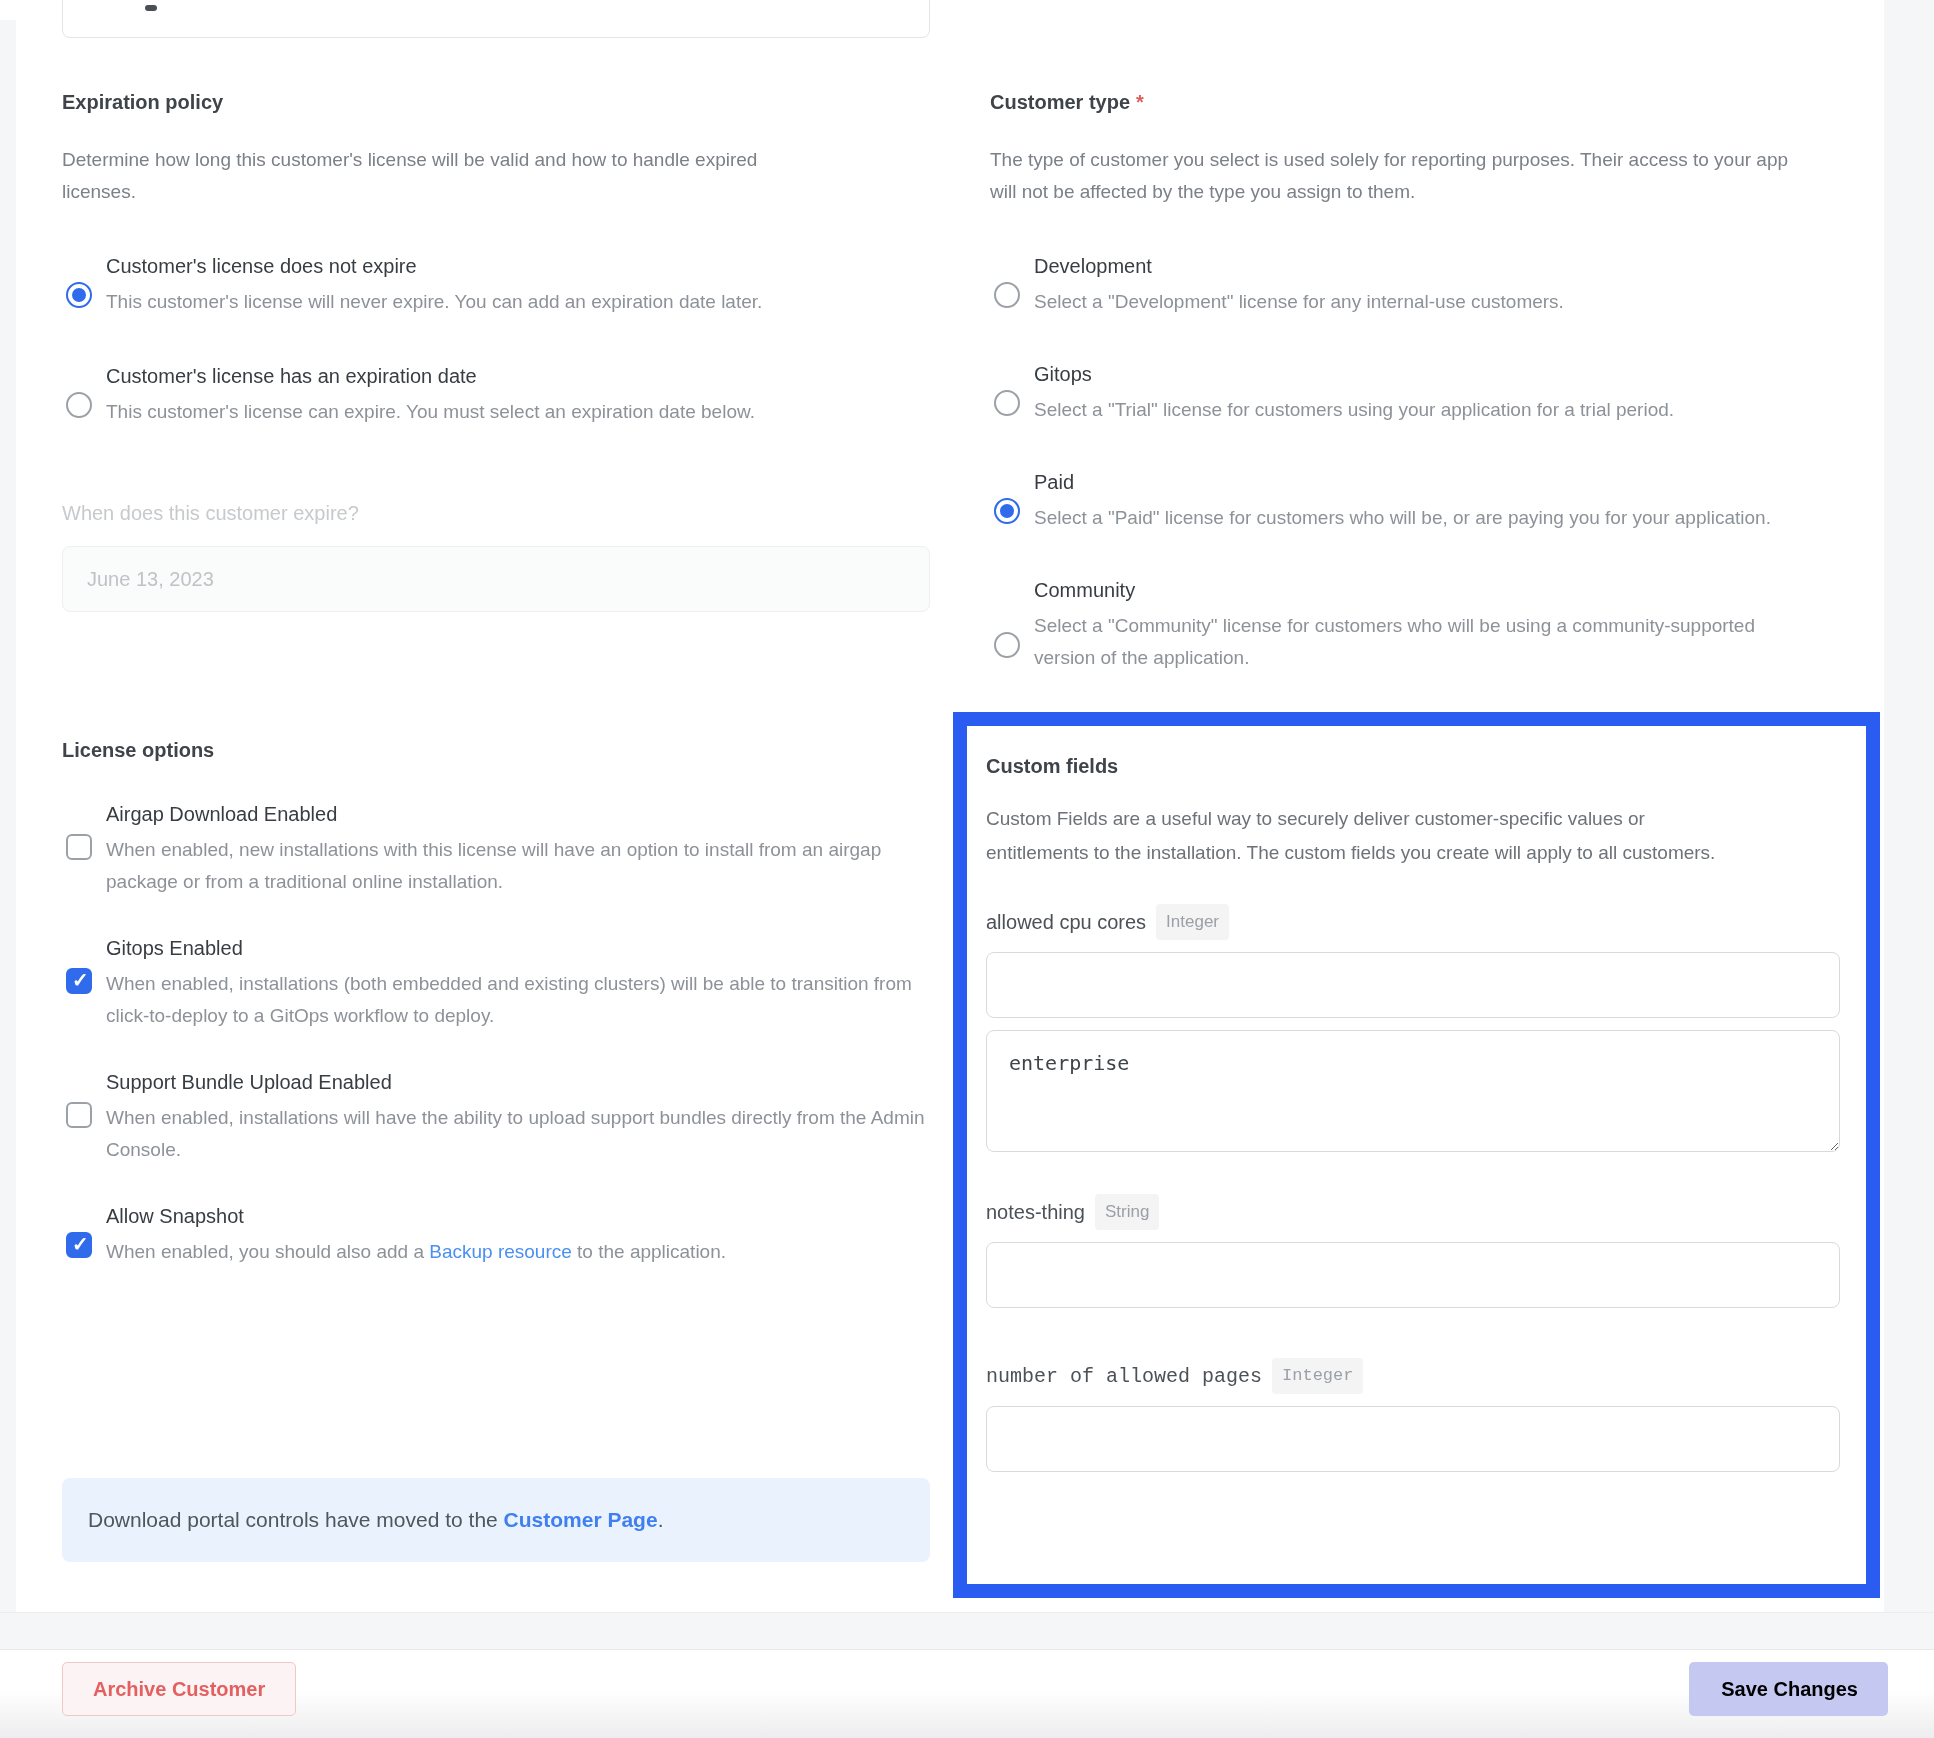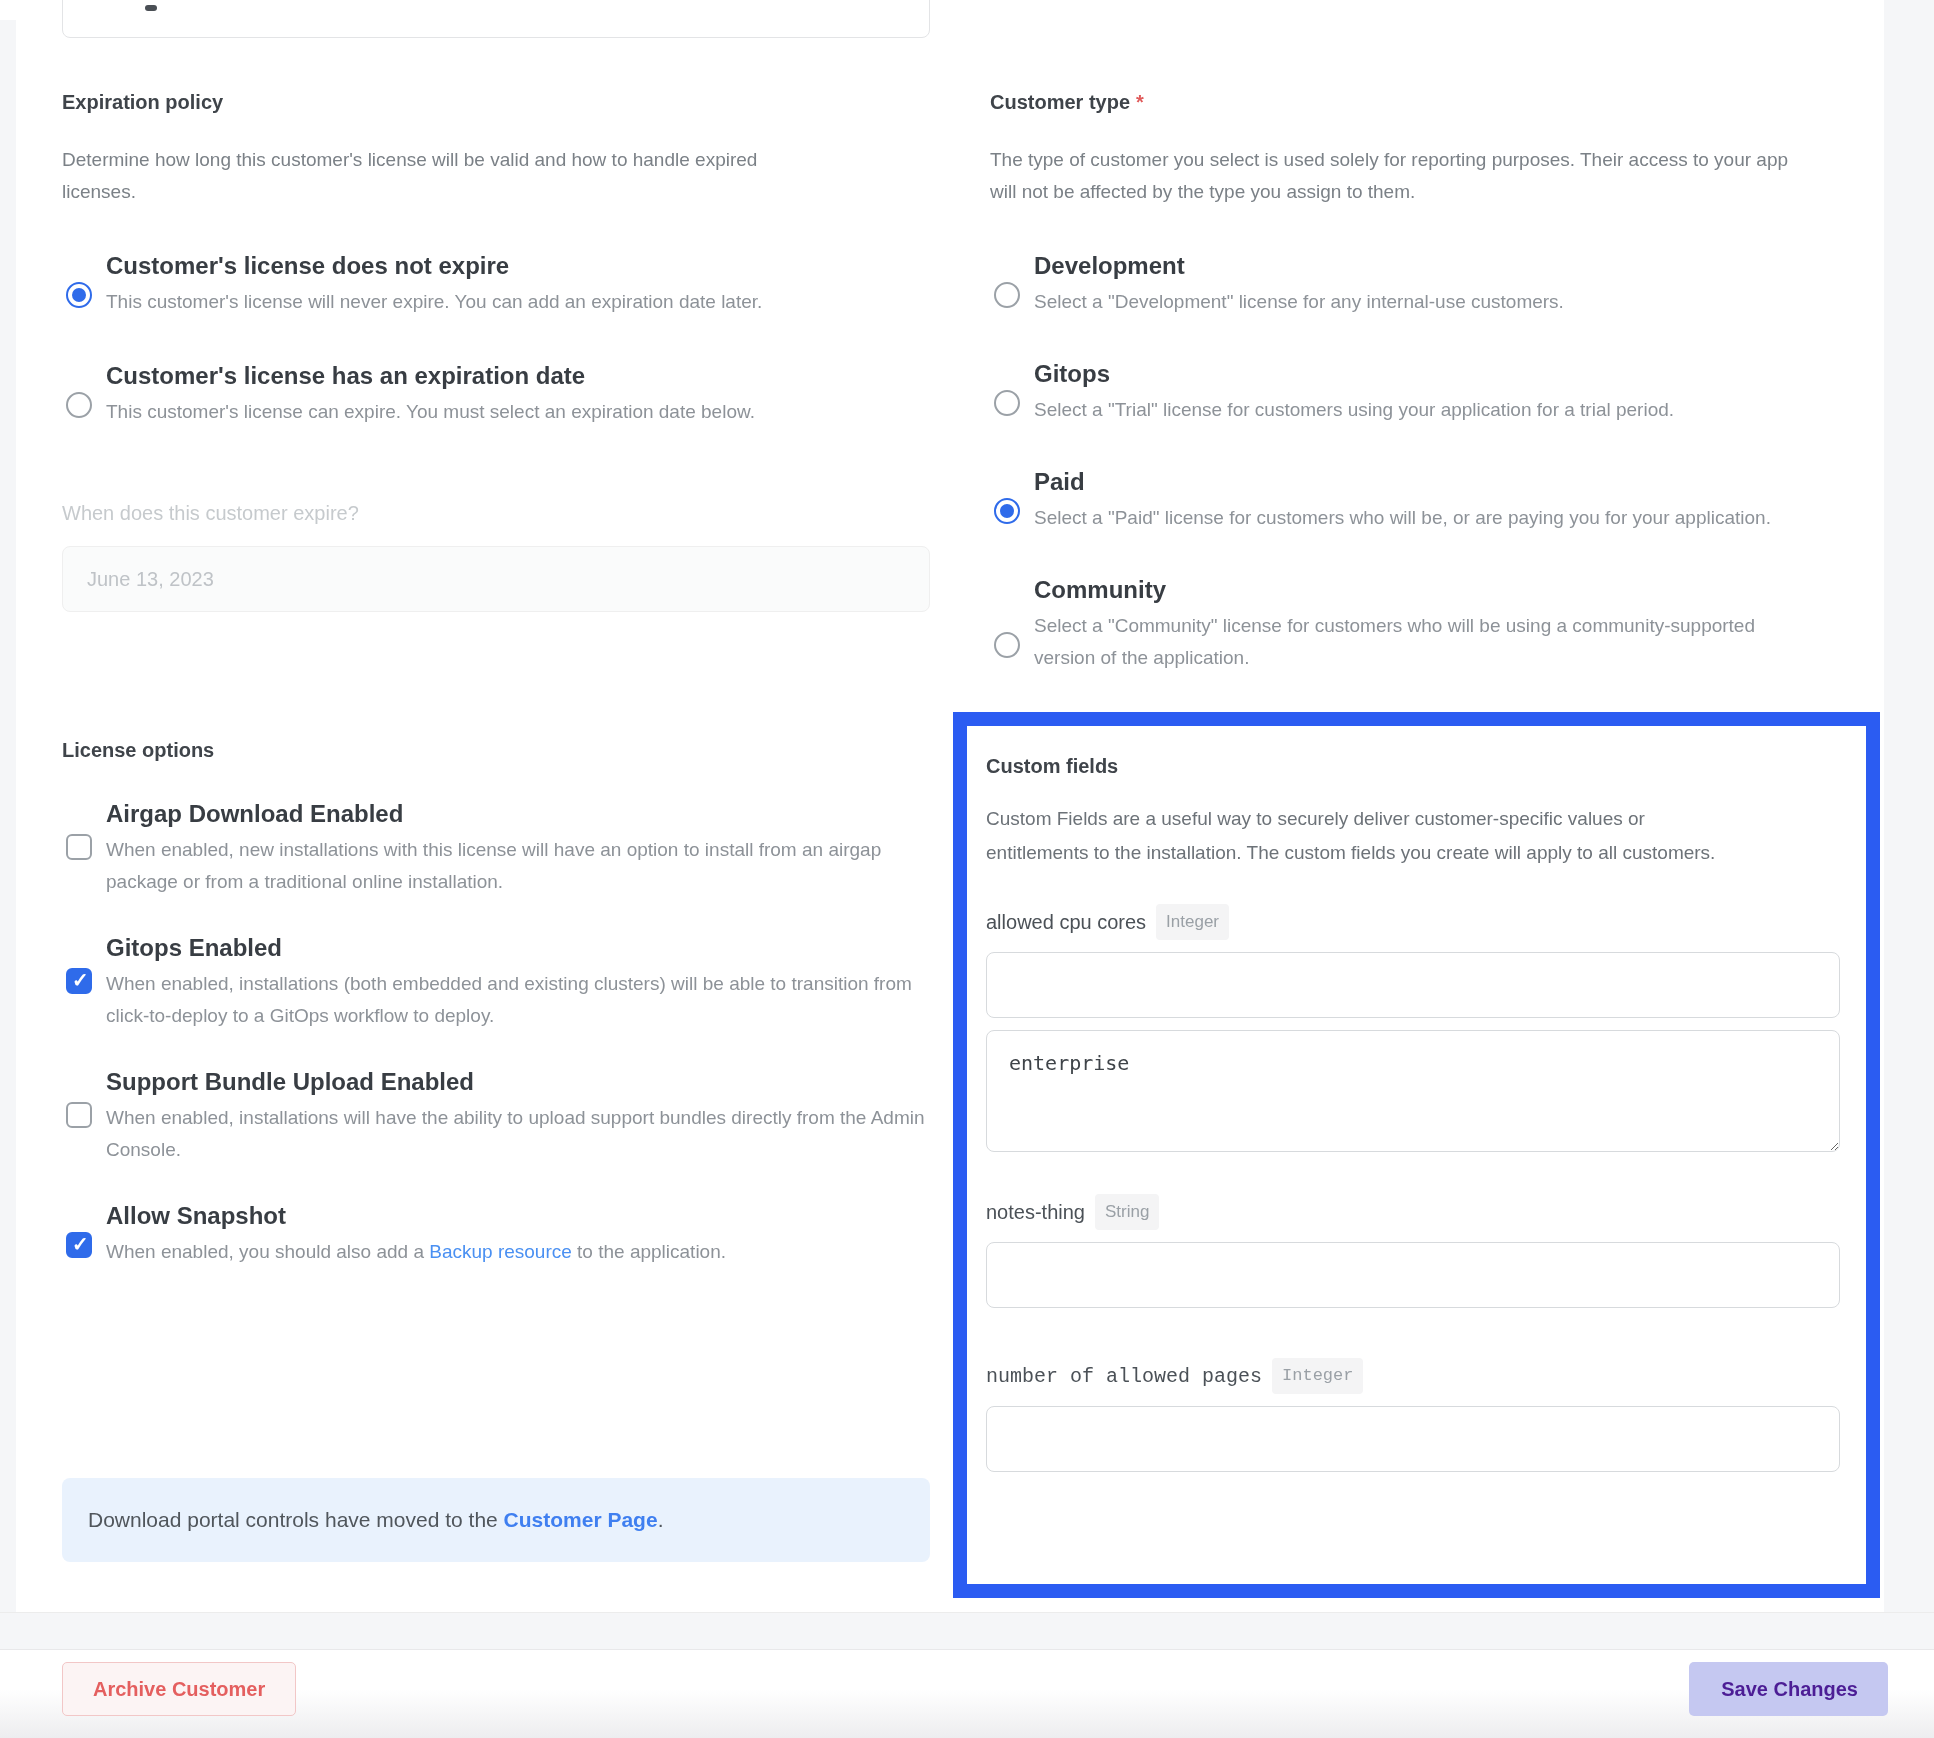--- a/index.html
+++ b/index.html
@@ -25,21 +25,21 @@
     background:#4a4f55; border-radius:3px;
   }
 
   
   h3.sec-title { font-size:20px; font-weight:700; color:#3f444a; line-height:28px; }
   .para { font-size:19px; color:#7b8187; line-height:32px; margin-top:28px; }
   .req { color:#e05b5b; font-weight:700; margin-left:6px; }
 
   
   .opt { position:relative; padding-left:44px; margin-top:36px; }
-  .opt-label { font-size:24px; font-weight:700; color:#383d43; line-height:28px; }
+  .opt-label { font-size:20px; font-weight:400; color:#383d43; line-height:28px; }
   .opt-desc  { font-size:19px; color:#8d9298; line-height:32px; margin-top:6px; }
   .ctrl { position:absolute; left:4px; top:30px; width:26px; height:26px; }
   .radio {
     border-radius:50%; border:2px solid #9ba1a7; background:#fff;
   }
   .radio.selected { border-color:#2f6bea; }
   .radio.selected::after {
     content:''; position:absolute; inset:4px; border-radius:50%; background:#2f6bea;
   }
   .checkbox { border-radius:6px; border:2px solid #9ba1a7; background:#fff; }
@@ -123,21 +123,21 @@
   .btn {
     position:absolute; top:12px; height:54px; border-radius:5px;
     font-size:20px; font-weight:700; padding:0 30px;
     font-family:"Liberation Sans", sans-serif;
     display:flex; align-items:center; cursor:pointer;
   }
   #archive-btn {
     left:62px; color:#e45f5f; background:#fcf4f4; border:1px solid #f2c7c7;
   }
   #save-btn {
-    right:46px; color:#4c1d95; background:#c5c8f1; border:none;padding-left:32px;
+    right:46px; color:#000000; background:#c5c8f1; border:none;padding-left:32px;
   }
 </style>
 </head>
 <body>
 
 <div id="strip-left" class="strip"></div>
 <div id="strip-right" class="strip"></div>
 
 <div class="top-partial">
   <div class="remnant"></div>

